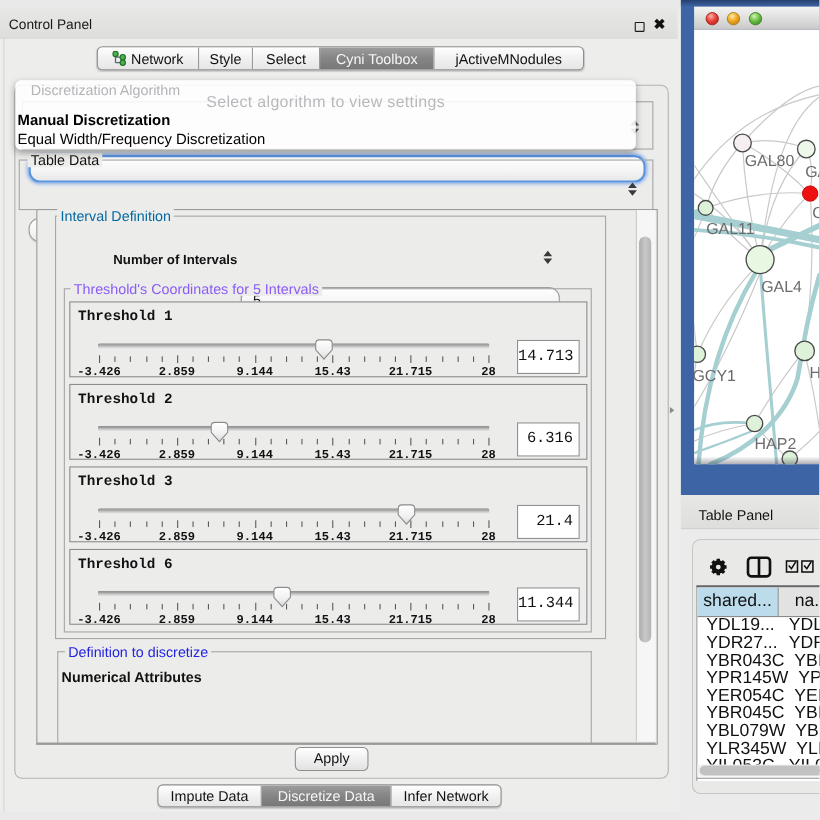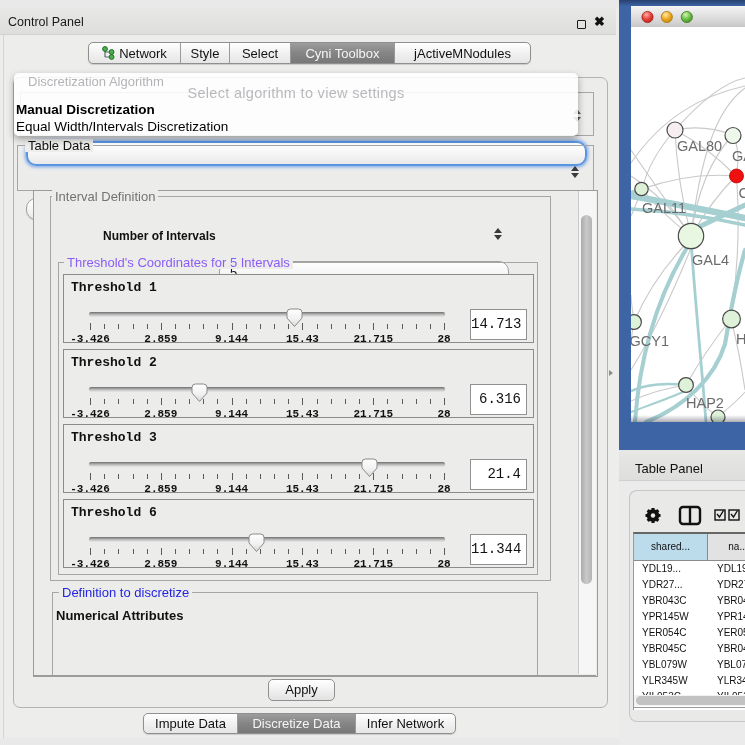--- a/index.html
+++ b/index.html
@@ -72,21 +72,21 @@
       <div class="dn" style="border-top-width:5px;"></div>
     </div>
 
   <div class="abs" style="left:33px;top:182px;width:563px;height:485px;border:1px solid #9b9b9b;background:#ececeb;overflow:hidden;">
   </div>
 
   <div class="abs" style="left:578px;top:183px;width:17px;height:483px;background:#f6f6f6;border-left:1px solid #c9c9c9;"></div>
   <div class="abs" style="left:581px;top:207px;width:11px;height:369px;border-radius:6px;background:linear-gradient(90deg,#ababab,#c9c9c9 50%,#b4b4b4);"></div>
 
   <div class="gbox" style="left:50px;top:188px;width:499px;height:383px;"></div>
-  <div class="gtitle" style="left:52px;top:182px;color:#737373;">Interval Definition</div>
+  <div class="gtitle" style="left:52px;top:182px;color:#0369a1;">Interval Definition</div>
 
   <b class="abs" style="left:103px;top:221px;font-size:12px;">Number of Intervals</b>
   <div class="combo" style="left:219px;top:216px;width:288px;height:21px;">
     <div class="ctext">5</div>
   </div>
   <div class="arrows" style="left:494px;top:220px;">
       <div class="up" style="border-bottom-width:5px;margin-bottom:2px;"></div>
       <div class="dn" style="border-top-width:5px;"></div>
     </div>
 
@@ -305,21 +305,21 @@
   </div>
 </div>
 
 <div class="abs" style="left:609px;top:370px;width:0;height:0;border-top:3px solid transparent;border-bottom:3px solid transparent;border-left:4px solid #8a8a8a;"></div>
 
 <div class="abs" style="left:14px;top:73px;width:564px;height:63px;background:rgba(255,255,255,0.87);
  border-radius:5px;box-shadow:0 3px 7px rgba(0,0,0,0.35);"></div>
 <div class="abs" style="left:28px;top:74px;color:#b4b4b8;font-size:13px;">Discretization Algorithm</div>
 <div class="abs" style="left:14px;top:85px;width:564px;text-align:center;color:#b9b9bd;font-size:14.5px;letter-spacing:0.3px;">Select algorithm to view settings</div>
 <div class="abs" style="left:16px;top:102px;font-size:13.5px;font-weight:bold;color:#000;">Manual Discretization</div>
-<div class="abs" style="left:16px;top:119px;font-size:13.5px;color:#000;">Equal Width/Intervals Discretization</div>
+<div class="abs" style="left:16px;top:119px;font-size:13.5px;color:#000;">Equal Width/Frequency Discretization</div>
 
 <div class="abs" style="left:619px;top:0;width:126px;height:450px;background:#3d64a5;">
   <div class="abs" style="left:0;top:0;width:126px;height:6px;background:linear-gradient(#27406e,#3d64a5);"></div>
 </div>
 <div class="abs" style="left:631px;top:6px;width:114px;height:21px;background:linear-gradient(#f4f4f4,#d2d2d2 80%,#c6c6c6);border-bottom:1px solid #8a8a8a;"></div>
 
 <svg class="abs" style="left:636px;top:6px;" width="60" height="22" viewBox="0 0 60 22">
   <defs>
     <radialGradient id="rg" cx="0.4" cy="0.3" r="0.8">
         <stop offset="0" stop-color="#ffb0a8"></stop>
@@ -418,21 +418,21 @@
   <rect x="37" y="2" width="20" height="17" rx="3" fill="none" stroke="#111" stroke-width="2.4"></rect>
   <line x1="47" y1="2" x2="47" y2="19" stroke="#111" stroke-width="2.4"></line>
   <g stroke="#111" stroke-width="1.4" fill="none">
     <rect x="72" y="5" width="10" height="10"></rect>
       <path d="M74 9 l2.5 3 4-6.5"></path>
     <rect x="86" y="5" width="10" height="10"></rect>
       <path d="M88 9 l2.5 3 4-6.5"></path>
   </g>
 </svg>
 
-<div class="abs" style="left:633px;top:532px;width:112px;height:176px;background:#fff;border-top:2px solid #666;border-left:1px solid #999;overflow:hidden;font-size:10px;">
+<div class="abs" style="left:633px;top:532px;width:112px;height:176px;background:#fff;border-top:2px solid #666;border-left:1px solid #999;overflow:hidden;font-size:16px;">
   <div style="display:flex;height:26px;border-bottom:1px solid #8a8a8a;">
     <div style="flex:0 0 73px;background:#bcdcec;border-right:1px solid #8a8a8a;text-align:center;line-height:26px;">shared...</div>
     <div style="flex:0 0 60px;background:#e2e2e2;text-align:center;line-height:26px;">na...</div>
   </div>
   <div id="trows">
       <div style="display:flex;height:16px;line-height:16px;">
         <div style="flex:0 0 74px;padding-left:8px;box-sizing:border-box;">YDL19...</div>
         <div style="flex:0 0 auto;padding-left:9px;">YDL194W</div>
       </div>
 <div style="display:flex;height:16px;line-height:16px;">

